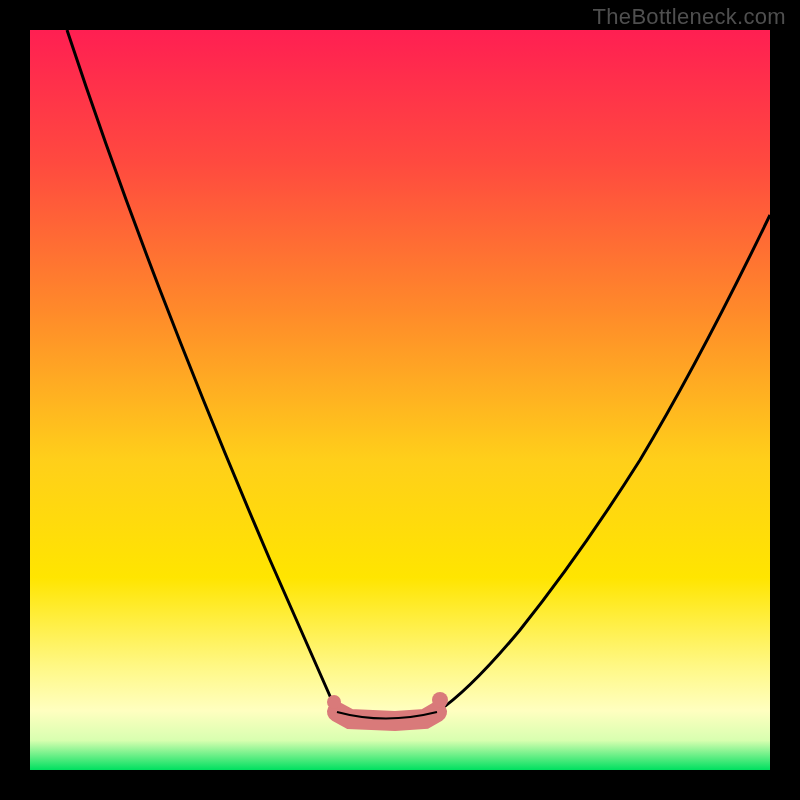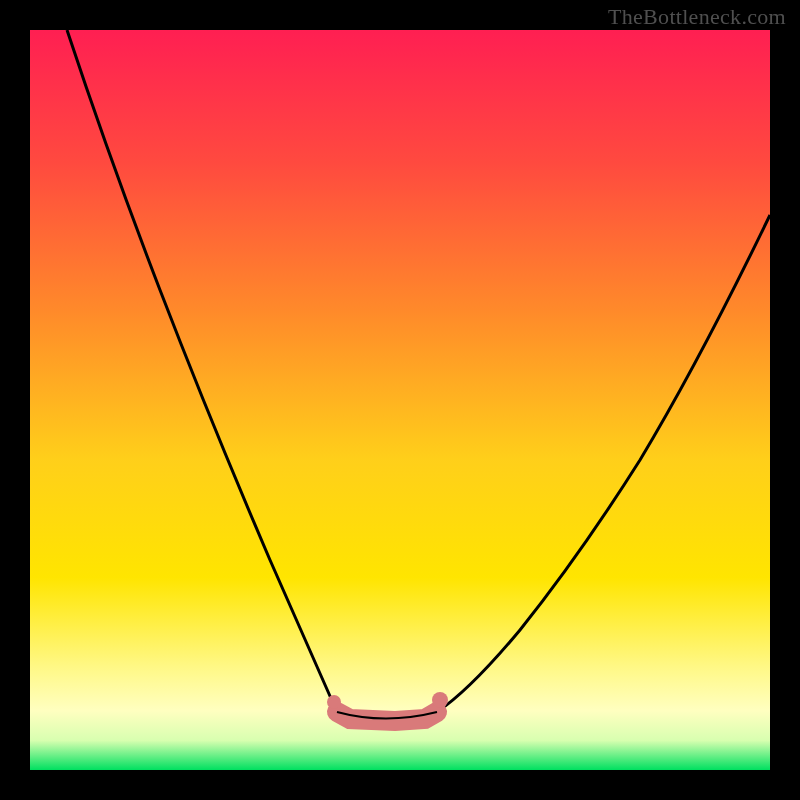--- a/index.html
+++ b/index.html
@@ -22,21 +22,20 @@
     left: 0;
   }
   .watermark {
     position: absolute;
     top: 4px;
     right: 14px;
     color: #4f4f4f;
     font-size: 22px;
     font-weight: 400;
     letter-spacing: 0.3px;
-    font-family: Liberation Serif, serif;
   }
 </style>
 </head>
 <body>
 
 <div class="stage">
 
   <svg width="800" height="800" viewBox="0 0 800 800">
     <defs>
       <linearGradient id="bgGrad" x1="0" y1="0" x2="0" y2="1">

